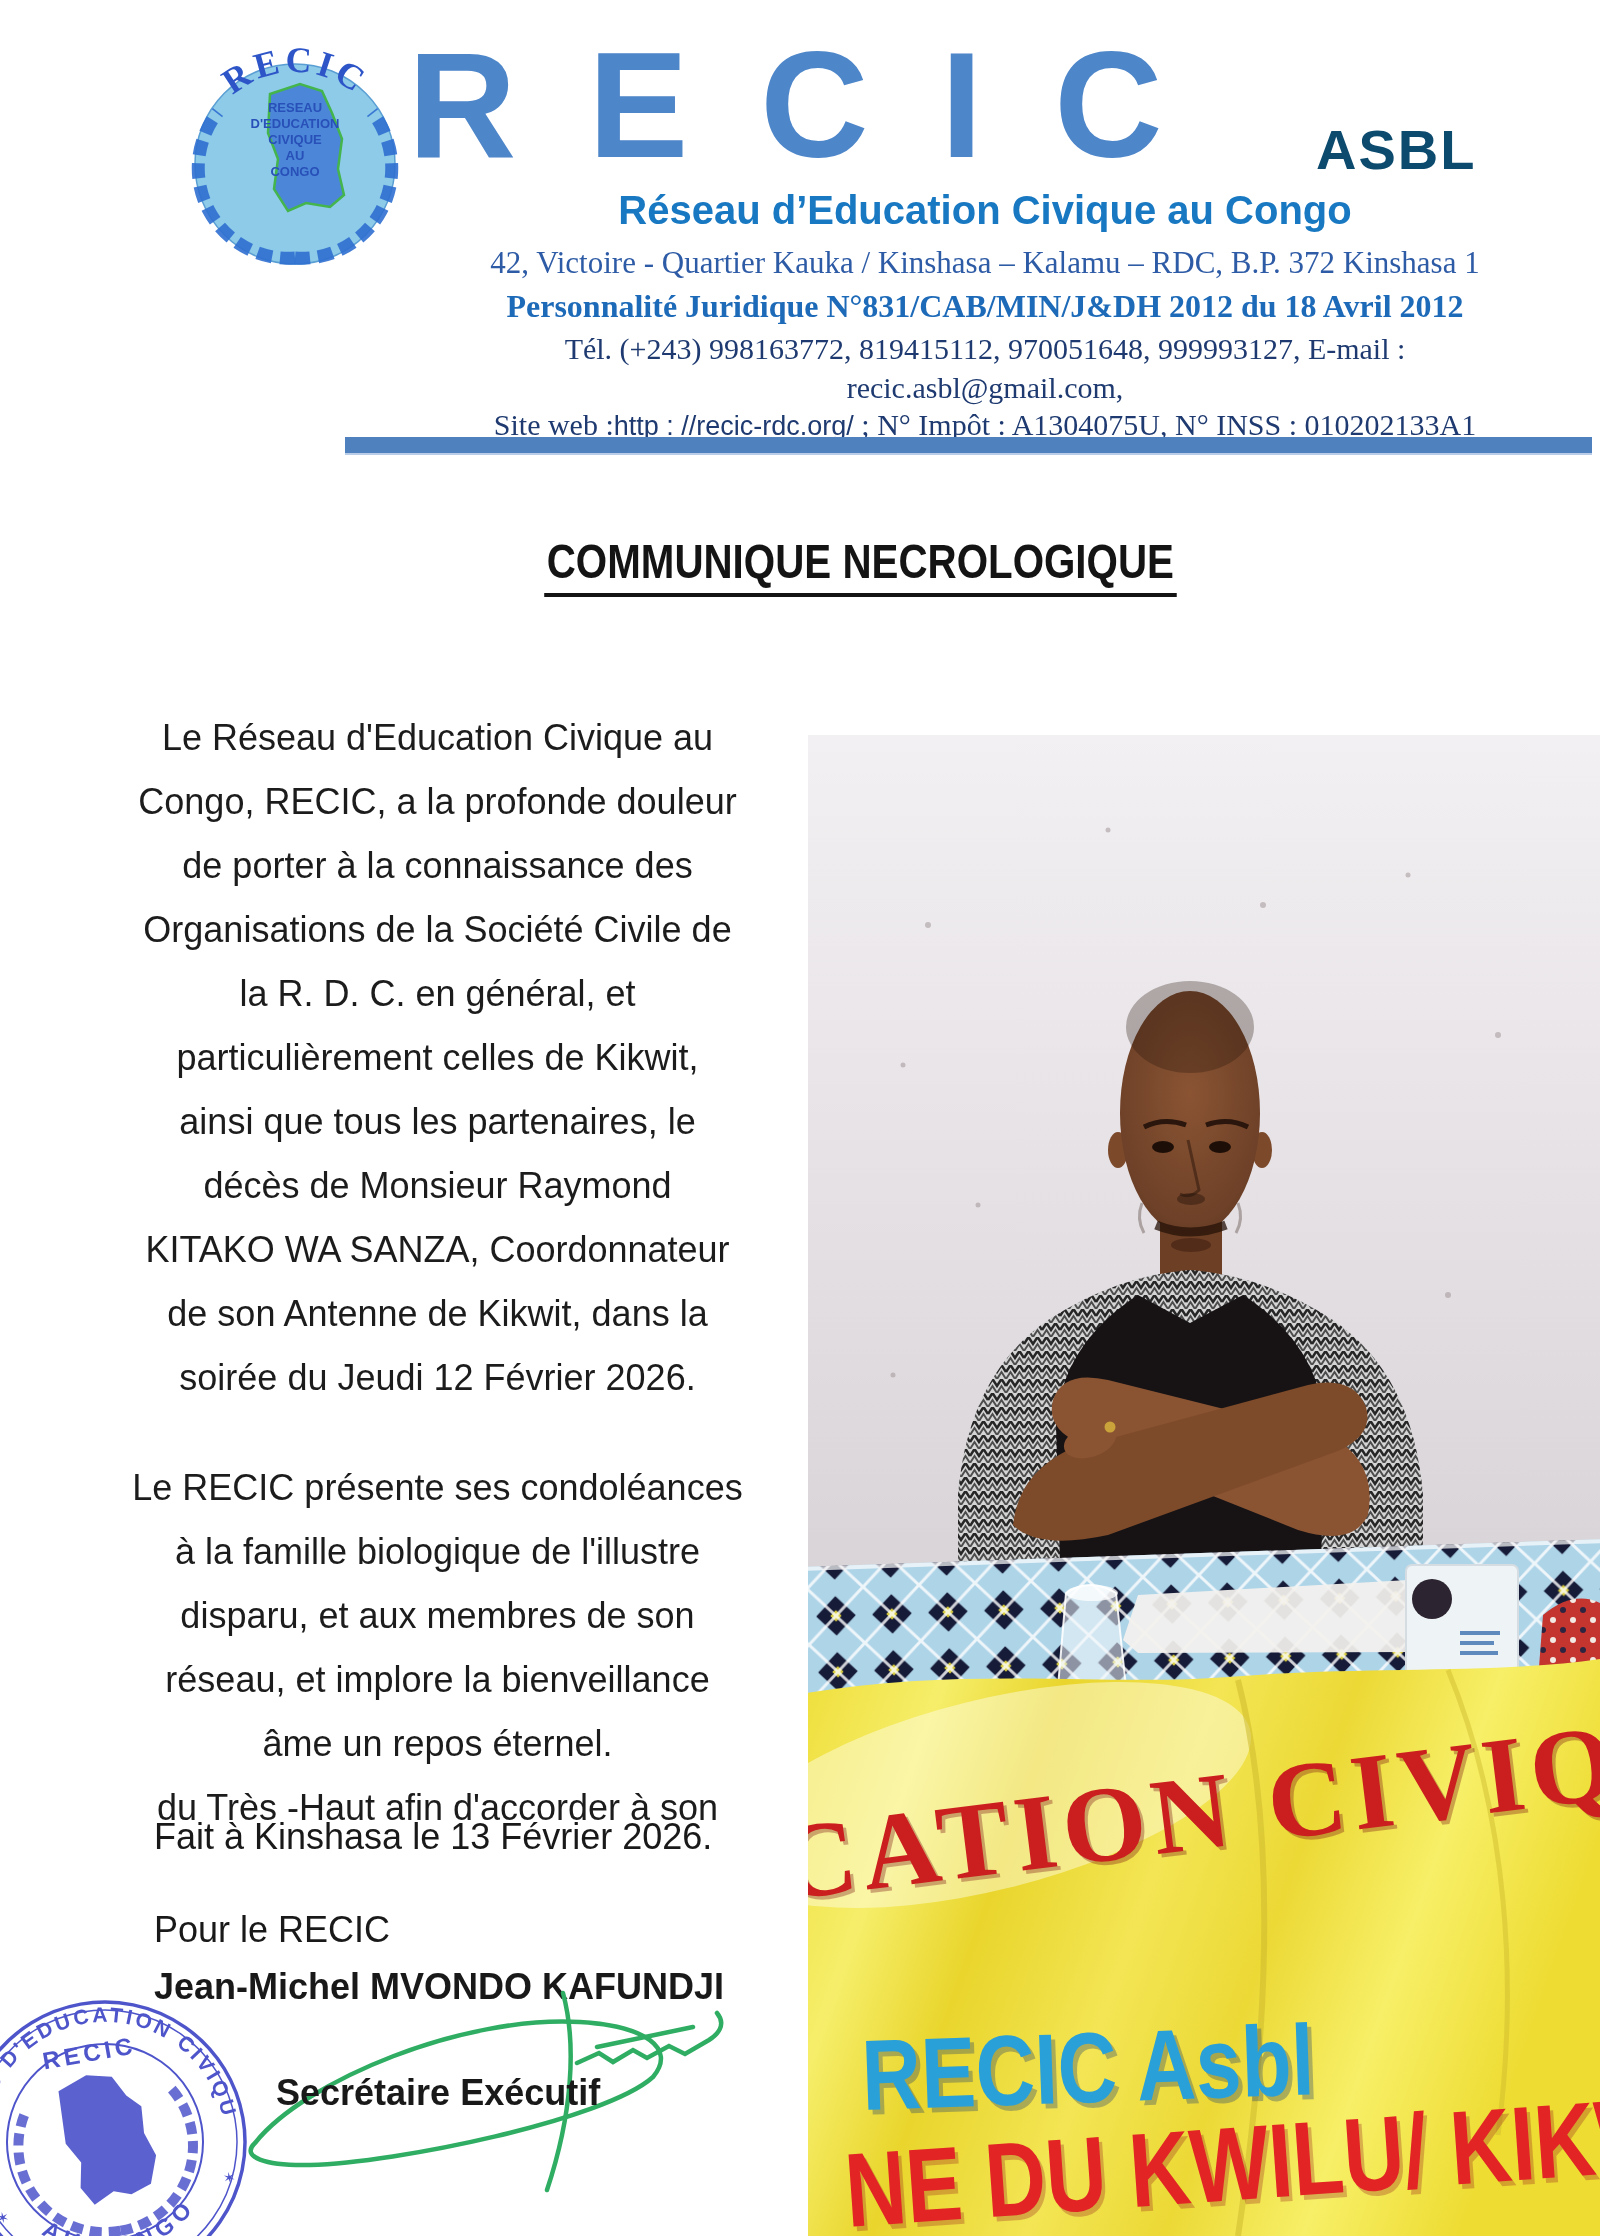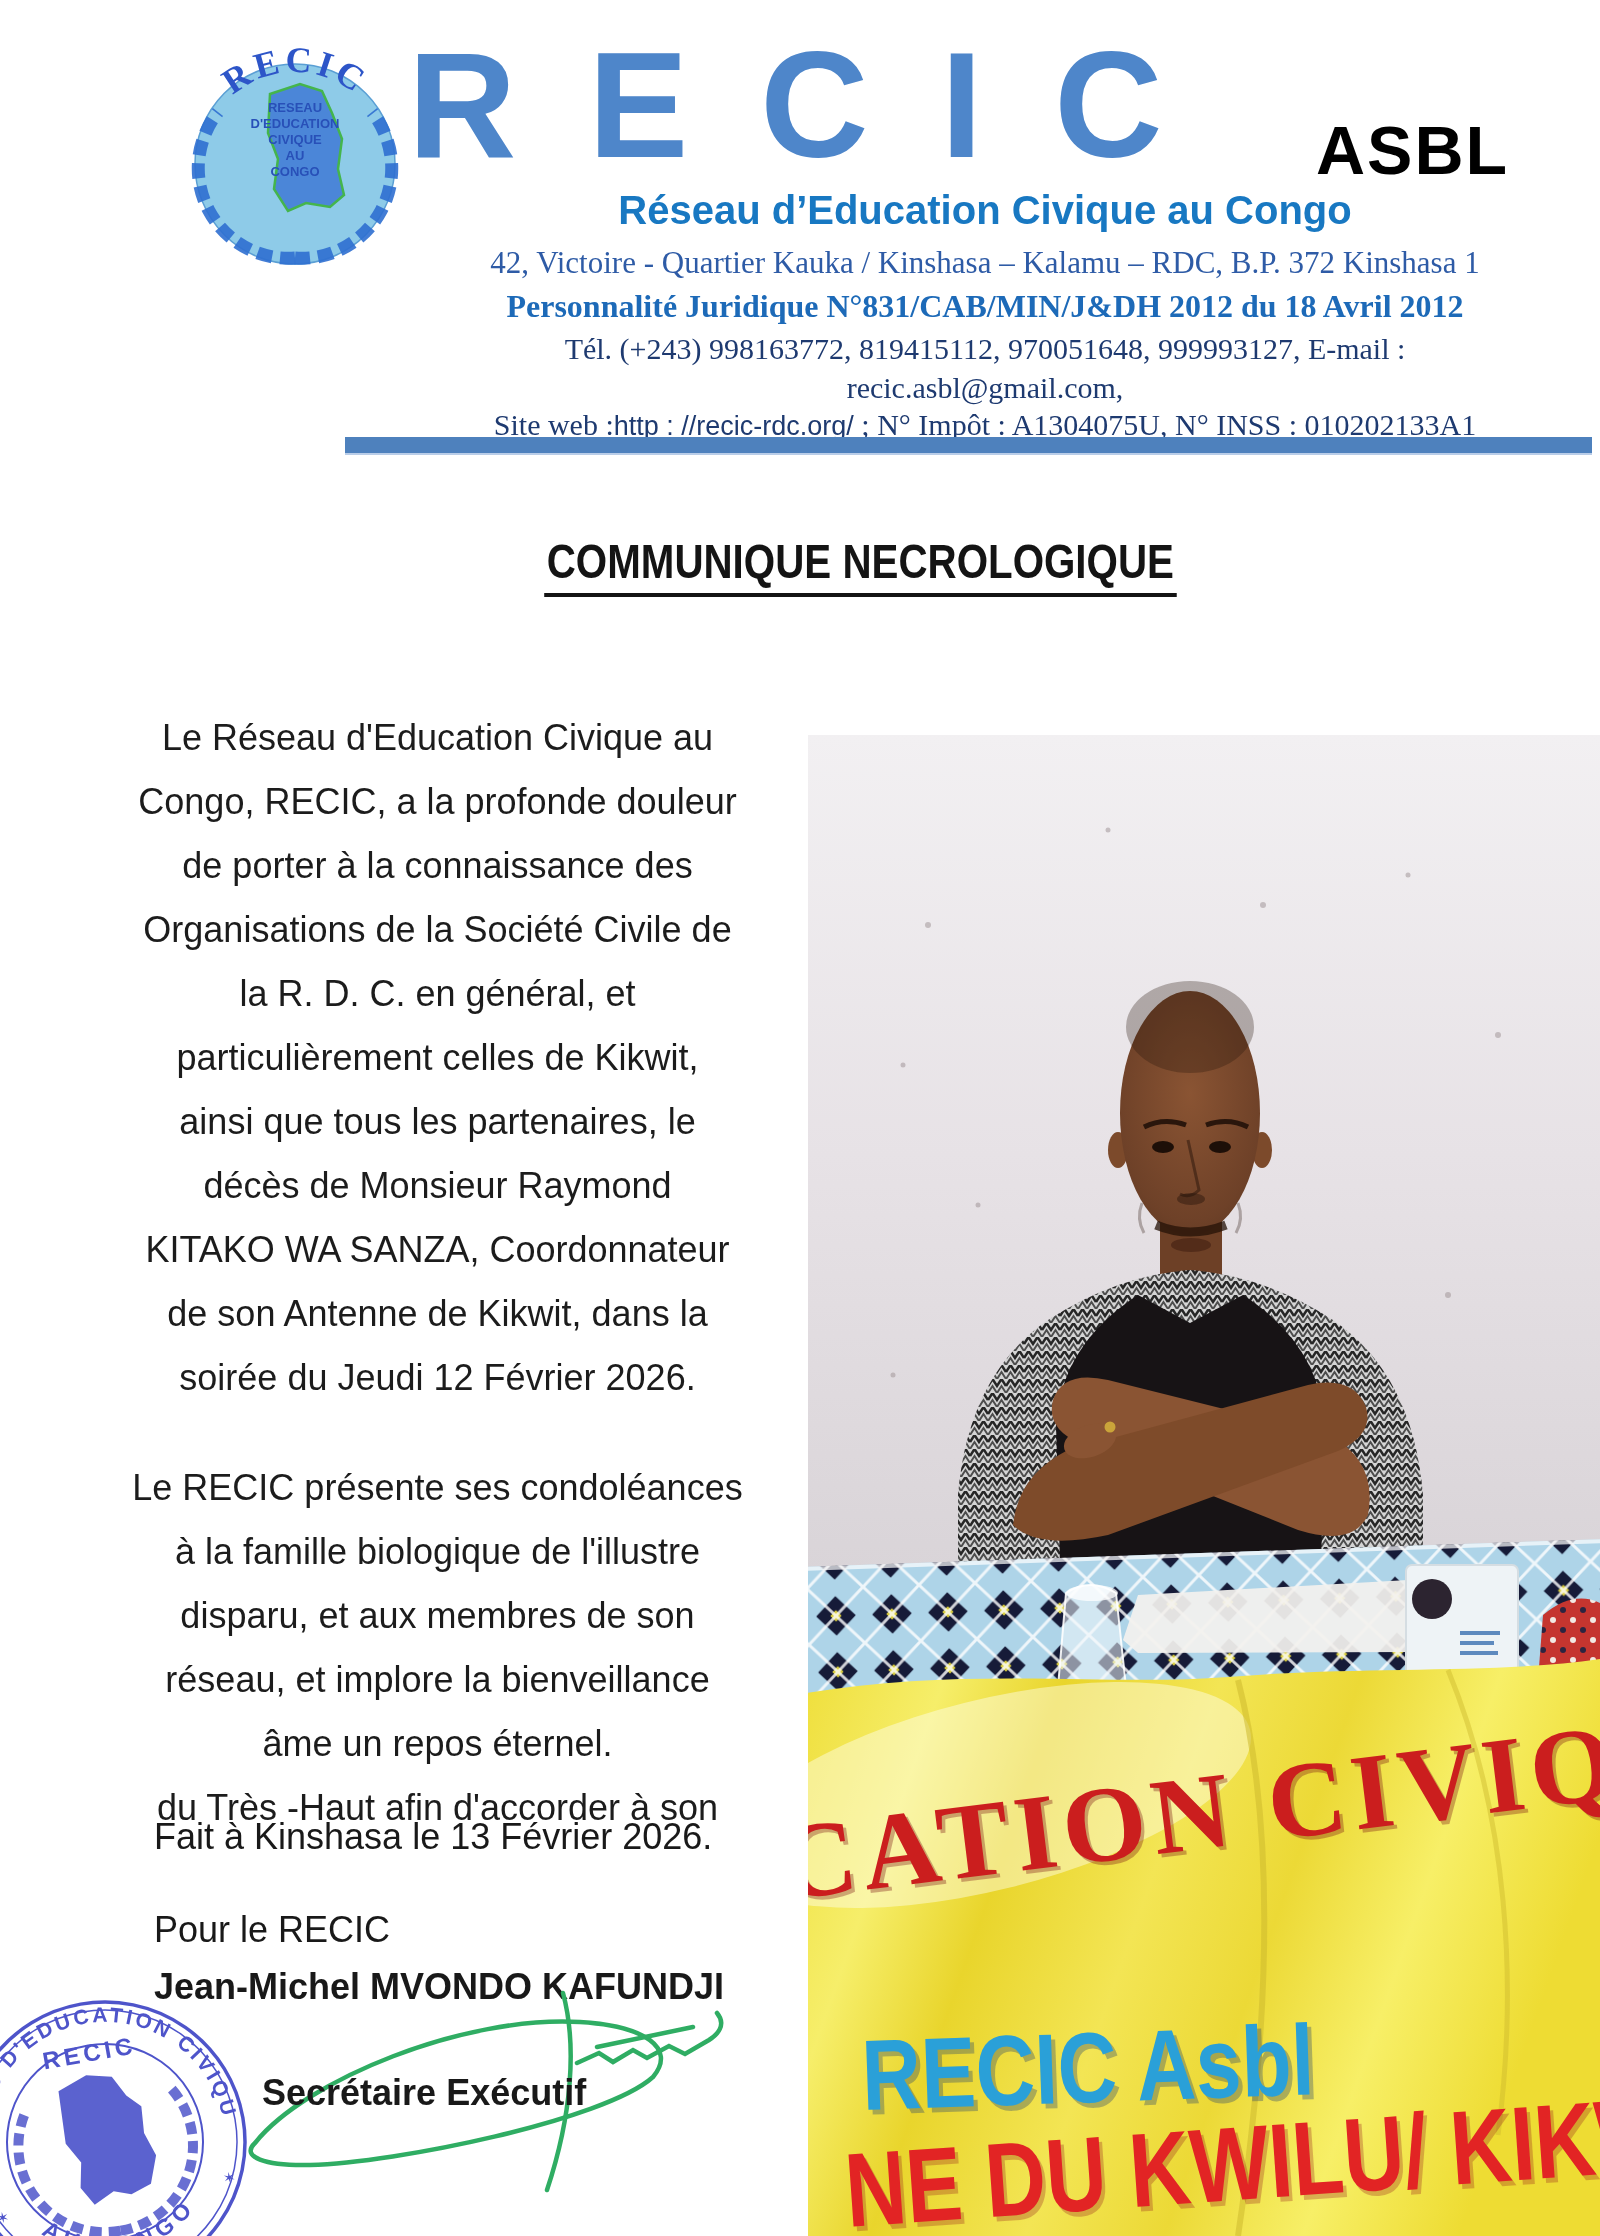--- a/index.html
+++ b/index.html
@@ -2,22 +2,22 @@
 <html><head>
 <meta charset="utf-8">
 <style>
   html,body{margin:0;padding:0;background:#888;}
   #page{position:relative;width:1600px;height:2236px;background:#ffffff;overflow:hidden;
         font-family:"Liberation Sans",sans-serif;color:#191919;}
   .abs{position:absolute;}
   
   #big-acronym{left:408px;top:30px;font-size:150px;line-height:150px;font-weight:bold;
     letter-spacing:72px;color:#4e86ca;white-space:nowrap;}
-  #org-type{left:1316px;top:108px;font-size:68px;line-height:84px;font-weight:bold;
-    letter-spacing:2px;color:#000000;}
+  #org-type{left:1316px;top:108px;font-size:56px;line-height:84px;font-weight:bold;
+    letter-spacing:2px;color:#0c4a6e;}
   #header-lines{left:380px;top:0;width:1210px;height:440px;}
   #header-lines .hline{position:absolute;left:0;width:100%;text-align:center;white-space:nowrap;}
   .h-orgname{top:188px;font-size:40px;font-weight:bold;color:#1878c2;}
   .h-address{top:245px;font-family:"Liberation Serif",serif;font-size:31px;color:#2e5ba6;}
   .h-legal{top:288px;font-family:"Liberation Serif",serif;font-size:32px;font-weight:bold;color:#1d6ab8;}
   .h-phone{top:332px;font-family:"Liberation Serif",serif;font-size:30px;color:#1e3a70;}
   .h-email{top:371px;font-family:Liberation Serif, serif;font-size:30px;color:#1e3a70;}
   .h-web{top:408px;font-family:"Liberation Serif",serif;font-size:30px;color:#1e3a70;}
   .h-web .url{font-family:"Liberation Sans",sans-serif;font-size:27px;}
   #divider-bar{left:345px;top:437px;width:1247px;height:16px;background:#4e81bd;
@@ -28,21 +28,21 @@
     transform:scaleX(.84);transform-origin:center;border-bottom:4px solid #141414;
     padding:0 3px 4px 3px;white-space:nowrap;}
   
   .bodycol{left:100px;width:675px;text-align:center;font-size:36px;line-height:64px;color:#1c1c1c;}
   #para1{top:706px;}
   #para2{top:1456px;}
   .leftline{left:154px;font-size:36px;white-space:nowrap;}
   #fait{top:1816px;}
   #pour{top:1897px;margin-top:12px;}
   #signatory{top:1966px;font-weight:bold;}
-  #sig-title{left:262px;top:2072px;font-size:36px;font-weight:bold;white-space:nowrap;}
+  #sig-title{left:276px;top:2072px;font-size:36px;font-weight:bold;white-space:nowrap;}
   
   #stamp-svg{left:-45px;top:1992px;}
   #sig-svg{left:225px;top:1985px;}
   #photo-svg{left:808px;top:735px;}
 </style>
 </head>
 <body>
 
 <div id="page">
 

